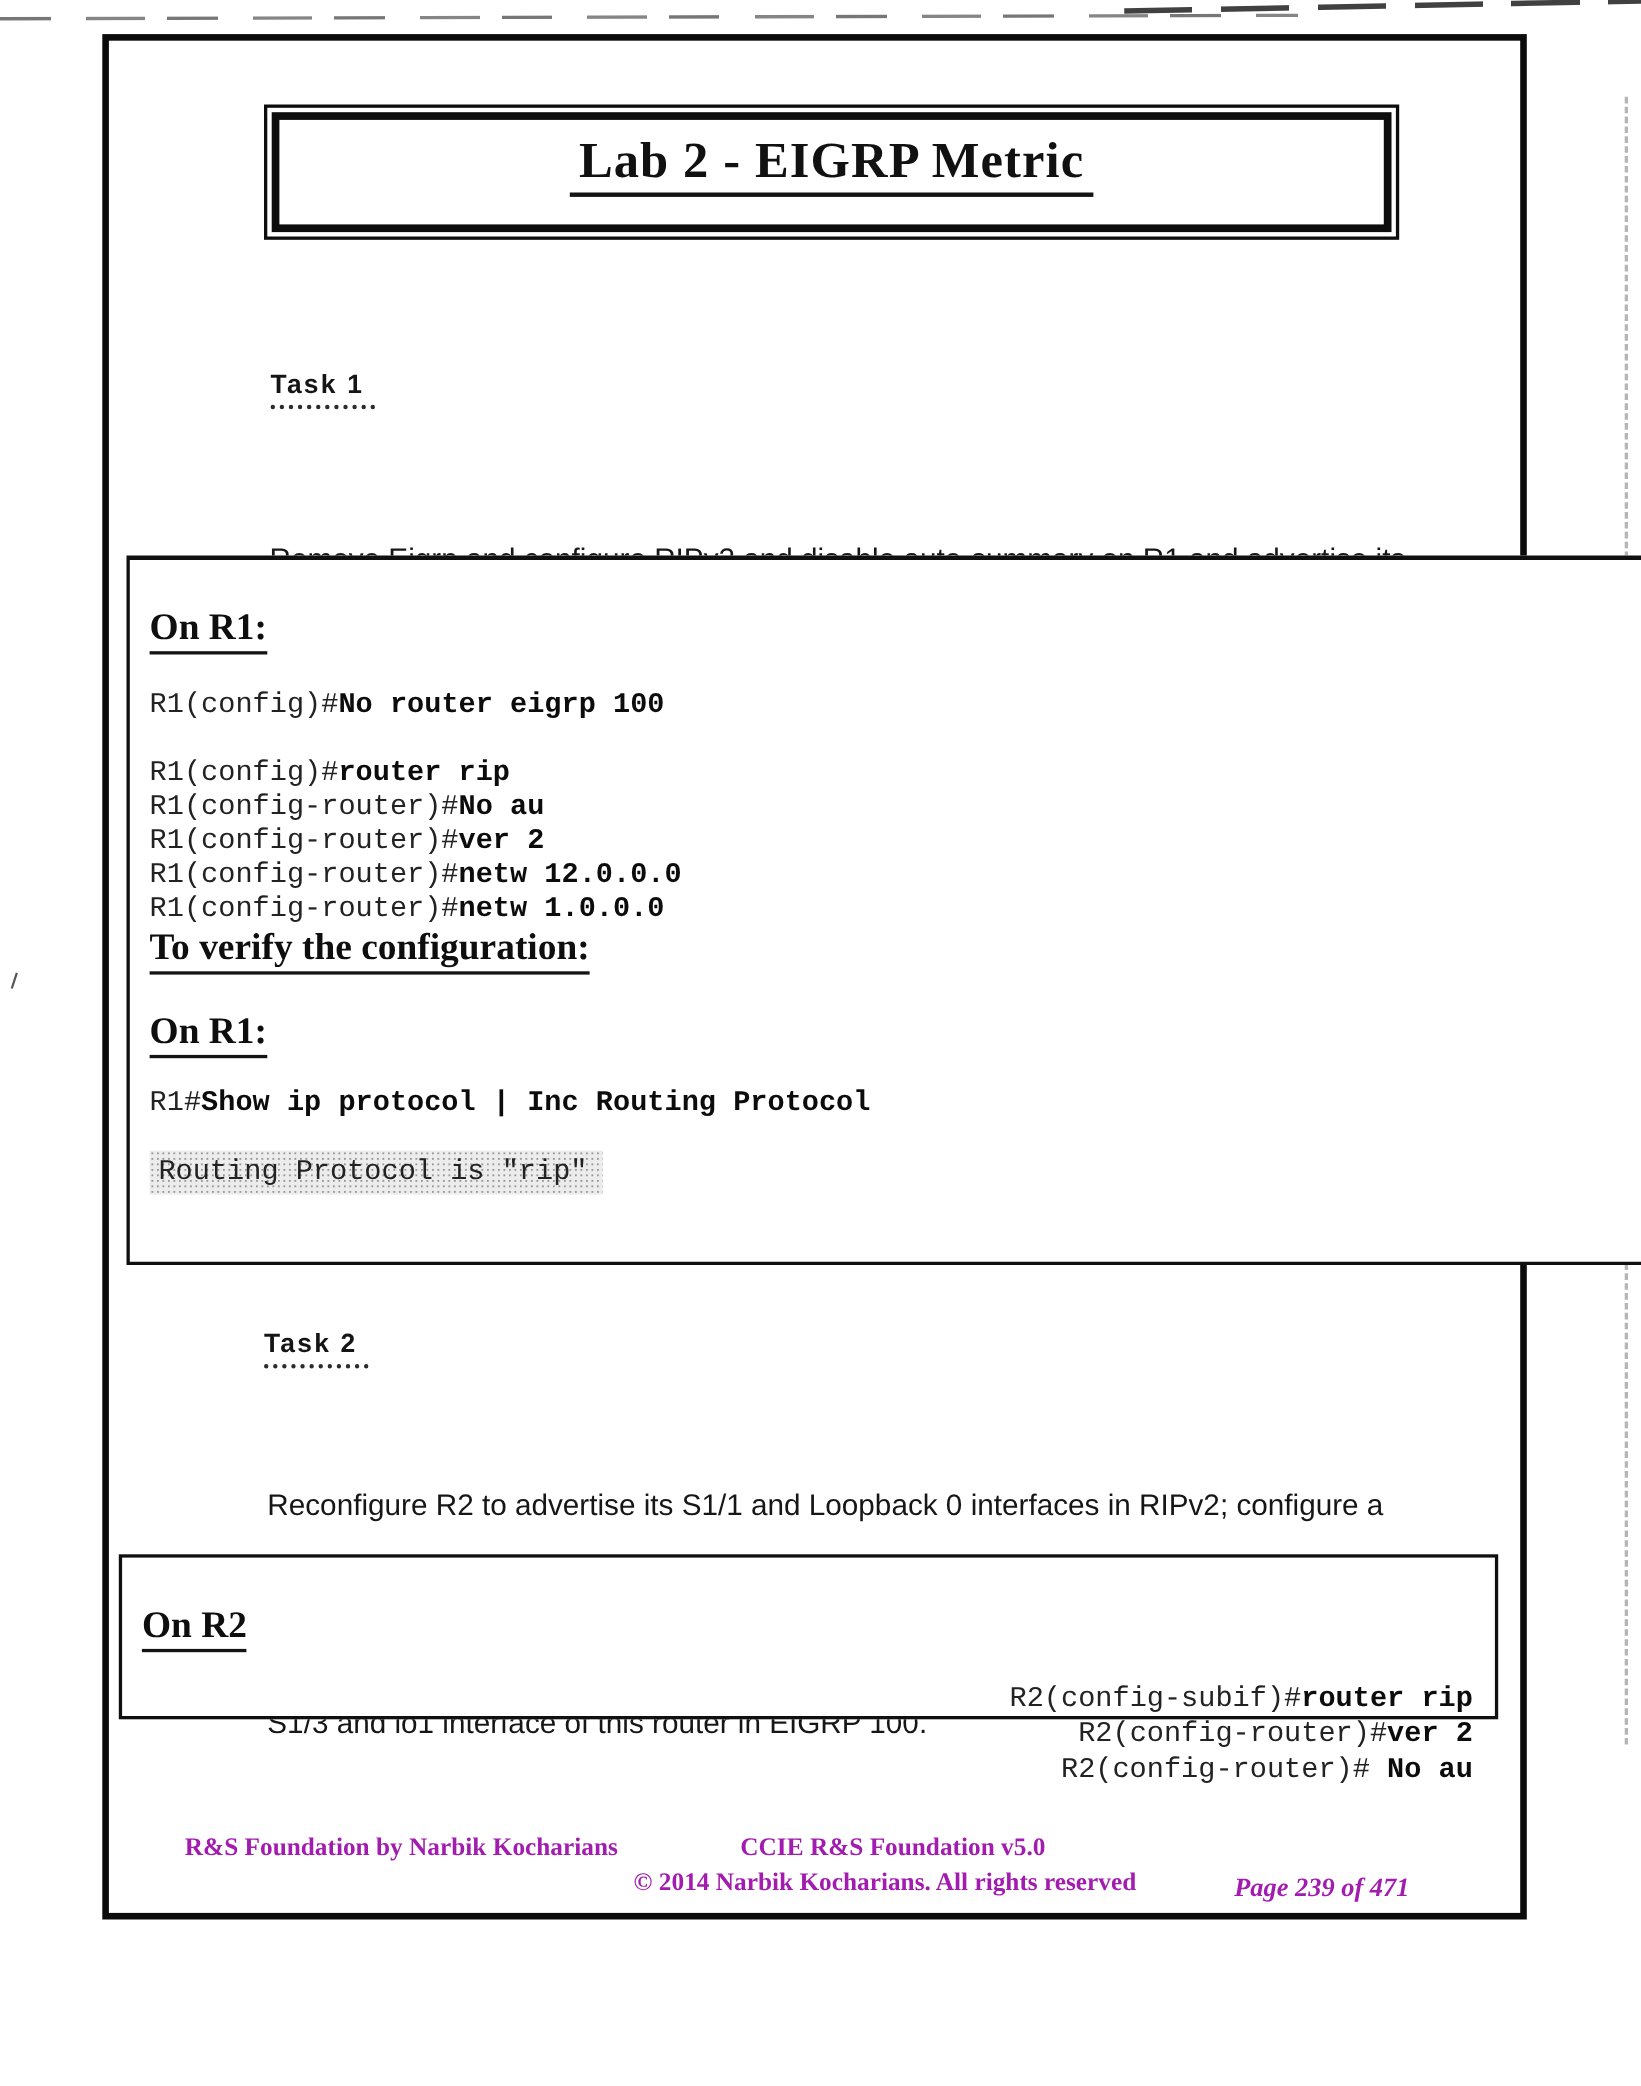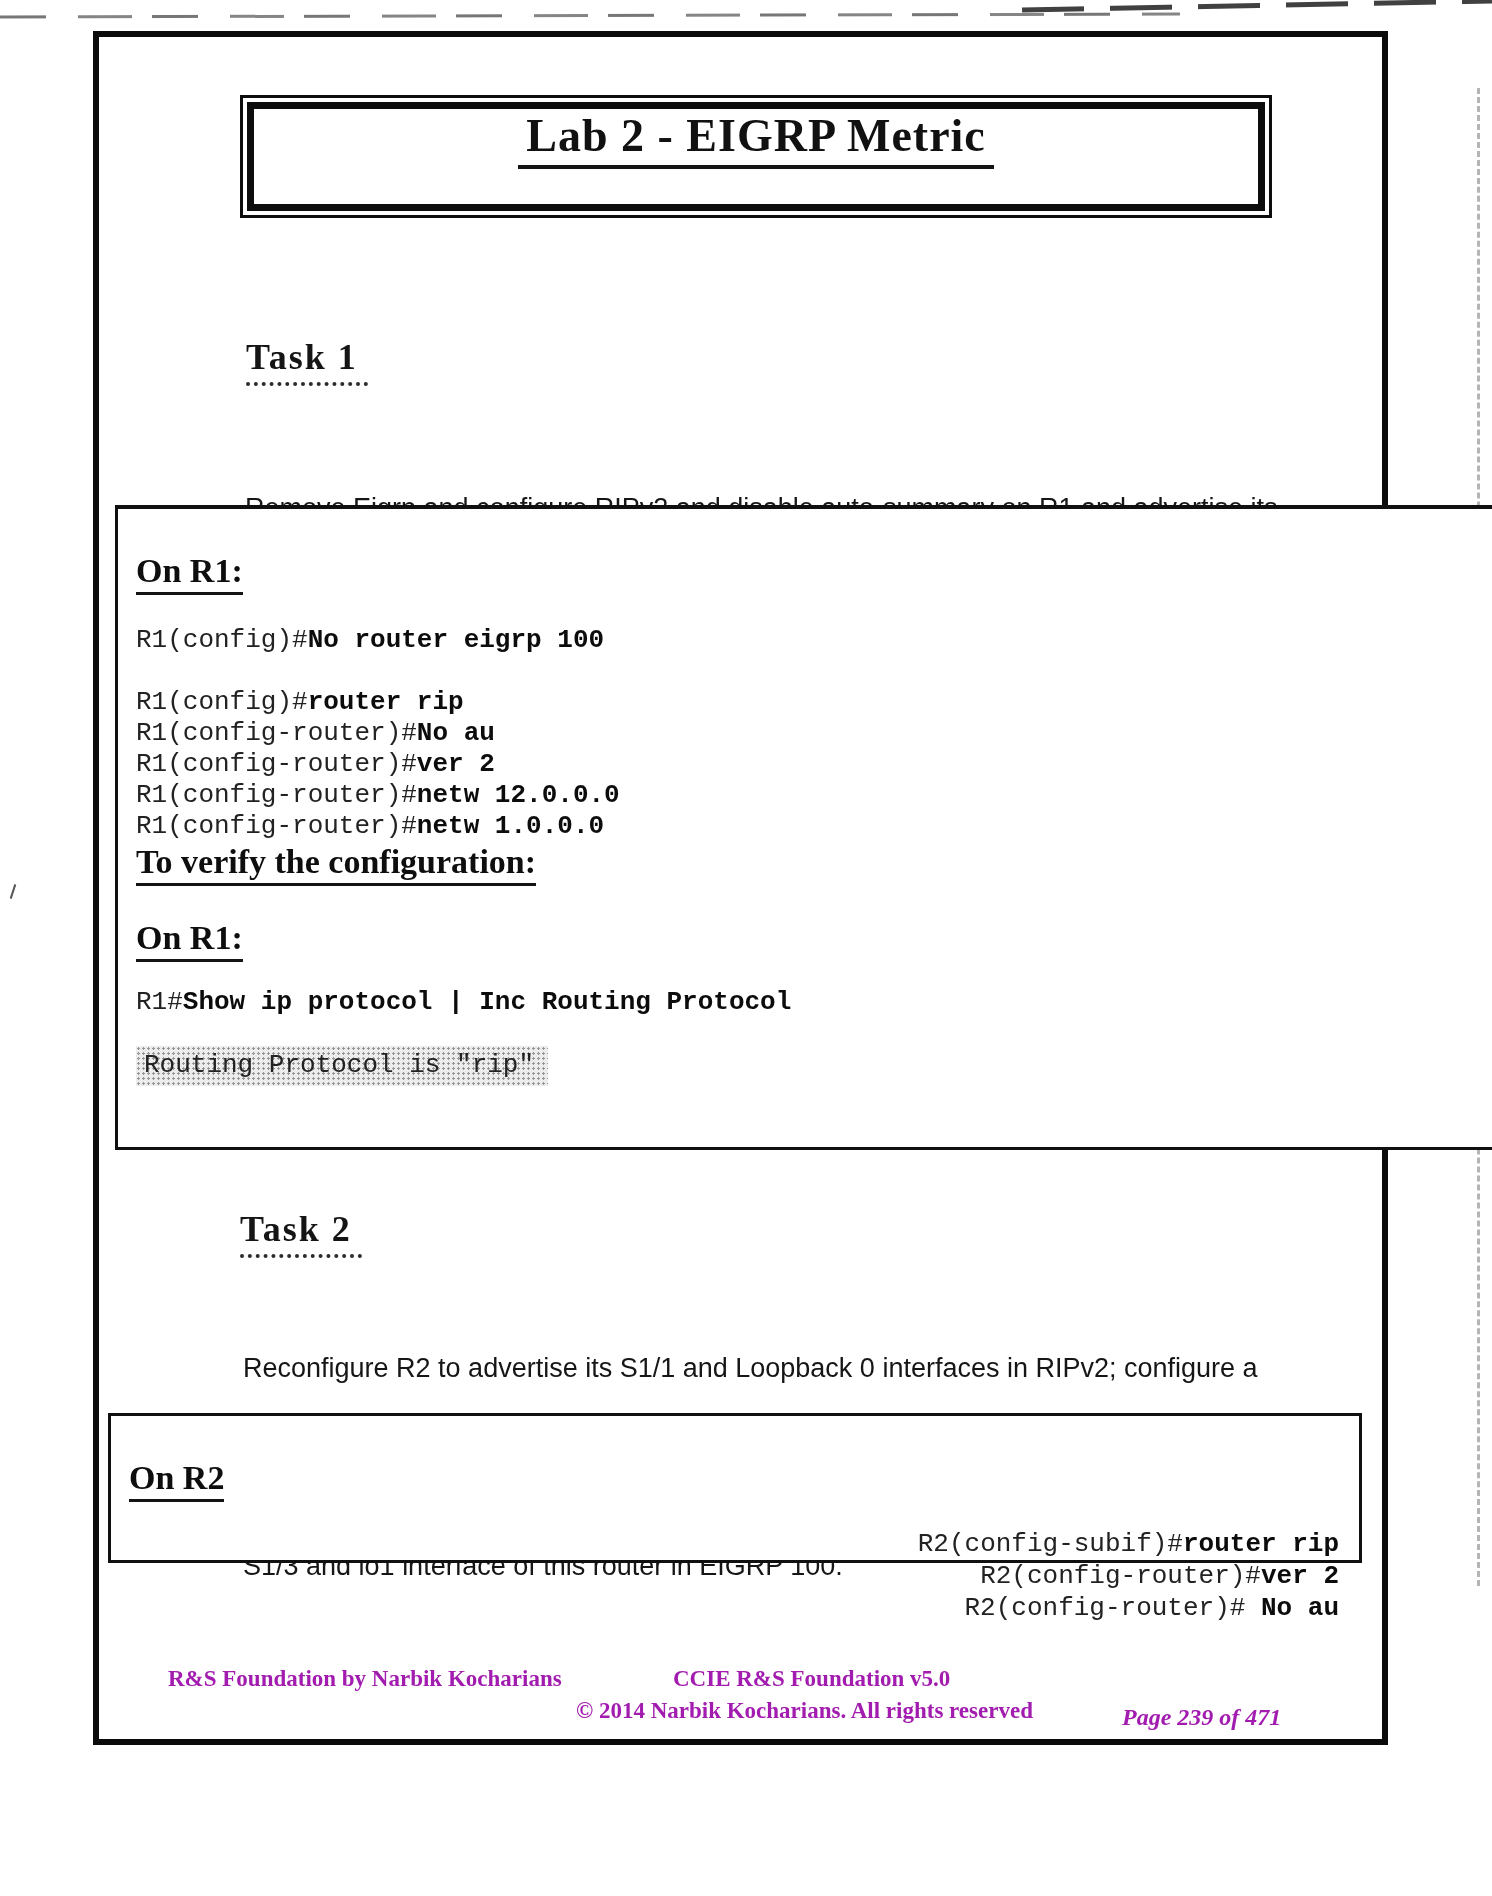--- a/index.html
+++ b/index.html
@@ -18,29 +18,29 @@
   
   .title-box {
     position:absolute; left:240px; top:95px; width:1032px; height:123px;
     border:3px solid #0d0d0d; padding:4px; background:#fff;
   }
   .title-inner {
     height:100%; border:7px solid #0d0d0d;
     display:flex; justify-content:center; align-items:flex-start;
   }
   .title-text {
-    font-size:46px; font-weight:bold;
+    margin-top:10px; font-size:46px; font-weight:bold;
     border-bottom:4px solid #141414; padding:0 8px 3px 8px;
     letter-spacing:1px;
   }
 
   
   .task-h {
-    position:absolute; font-family:Liberation Serif, serif;
-    font-weight:700; font-size:36px; letter-spacing:2px; color:#151515;
+    position:absolute; font-family:Liberation Sans, sans-serif;
+    font-weight:700; font-size:24px; letter-spacing:2px; color:#151515;
   }
   .task-h span { display:inline-block; border-bottom:4px dotted #2c2c2c; padding:0 10px 4px 0; }
 
   
   .body-text {
     position:absolute; font-family:"Liberation Sans", sans-serif;
     font-size:27px; line-height:34px; color:#161616; white-space:pre;
   }
   .body-text.t2 { line-height:33px; }
 

